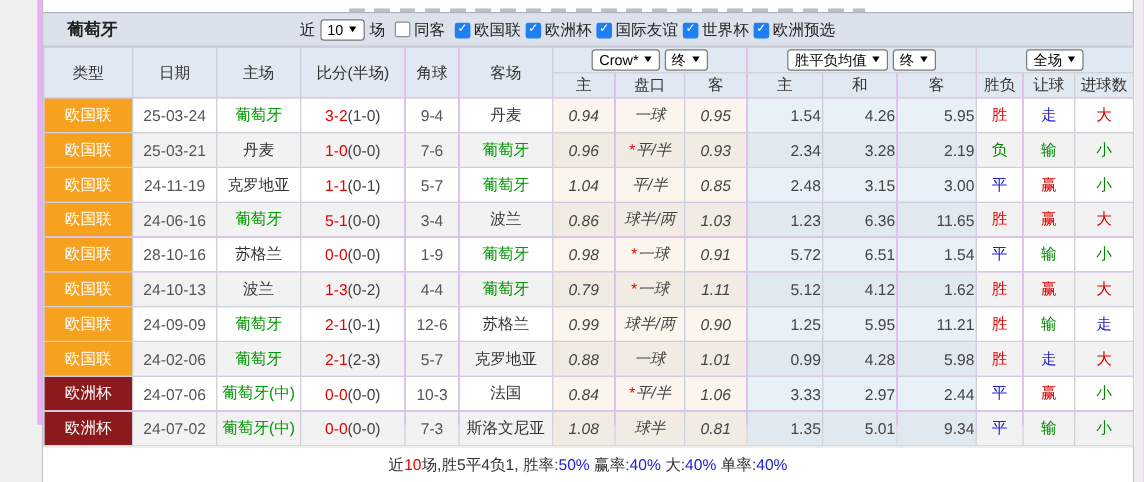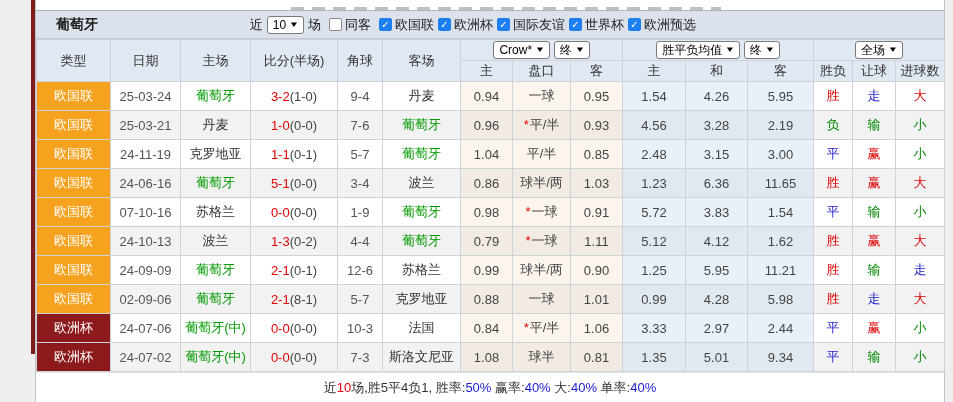--- a/index.html
+++ b/index.html
@@ -3,21 +3,21 @@
 <meta charset="utf-8">
 <style>
   html,body{margin:0;padding:0;}
   body{
     width:953px;height:402px;overflow:hidden;
     background:#efefef;
     font-family:"Liberation Sans","DejaVu Sans",sans-serif;
     -webkit-font-smoothing:antialiased;
   }
   .page{position:relative;width:953px;height:402px;overflow:hidden;}
-  .panel{position:absolute;left:31px;top:0;width:914px;height:354px;background:#7f1d1d;}
+  .panel{position:absolute;left:31px;top:0;width:914px;height:354px;background:#f0abfc;}
   .sheet{margin-left:4px;width:908px;border-left:1px solid #bfc4cb;border-right:1px solid #bfc4cb;box-sizing:content-box;}
   
   .top-strip{height:10px;background:#fff;border-bottom:1px solid #aeb3ba;overflow:hidden;position:relative;}
   .top-strip .marks{position:absolute;left:255px;top:7px;width:430px;height:3px;opacity:.55;
     background:repeating-linear-gradient(90deg,#8a8a8a 0 13px,transparent 13px 21px);}
   
   .title-bar{height:27px;background:#dbe2eb;border-bottom:1px solid #c3c9d1;
     display:flex;align-items:center;padding-left:20px;font-size:13px;color:#222;}
   .team-title{font-weight:bold;font-size:14px;}
   .filter-controls{margin-left:auto;margin-right:248px;display:flex;align-items:center;gap:4px;white-space:nowrap;}
@@ -31,23 +31,23 @@
   .cb.checked{background:#1e7ff2;color:#fff;border:1px solid #1e7ff2;}
   
   table{border-collapse:collapse;table-layout:fixed;width:908px;}
   th,td{border:1px solid #cfd3d9;text-align:center;overflow:hidden;white-space:nowrap;}
   thead th{background:#e0e8f2;font-weight:400;font-size:13px;color:#333;}
   tr.row-selects th{height:18px;}
   tr.row-subhead th{height:17px;}
   thead .sel-cell{padding:1px 0;}
   tbody td{height:26px;font-size:13px;color:#444;background:#fff;}
   tr.even td{background:#f2f2f2;}
-  td.warm{background:#fbf5ee;}
+  td.warm{background:#fbf5ee;font-style:italic;}
   tr.even td.warm{background:#f1ebe3;}
-  td.cool{background:#e9f1f8;}
+  td.cool{background:#e9f1f8;text-align:right;}
   tr.even td.cool{background:#e1e9f0;}
   td.league{color:#fff;font-size:13px;}
   td.date{color:#555;}
   td.team{color:#333;}
   td.team.pt{color:#009900;}
   td.corner{color:#555;}
   .score .main{color:#e60000;}
   .score .half{color:#444;}
   .star{color:#e60000;margin-right:1px;}
   
@@ -182,21 +182,21 @@
             <tr class="even">
               <td class="league" style="background:#F6A21F">欧国联</td>
               <td class="date">25-03-21</td>
               <td class="team">丹麦</td>
               <td class="score"><span class="main">1-0</span><span class="half">(0-0)</span></td>
               <td class="corner">7-6</td>
               <td class="team pt">葡萄牙</td>
               <td class="odds warm">0.96</td>
               <td class="line warm"><span class="star">*</span><span>平/半</span></td>
               <td class="odds warm">0.93</td>
-              <td class="odds cool">4.56</td>
+              <td class="odds cool">2.34</td>
               <td class="odds cool">3.28</td>
               <td class="odds cool">2.19</td>
               <td class="res" style="color:#008800">负</td>
               <td class="res" style="color:#008800">输</td>
               <td class="res" style="color:#008800">小</td>
             </tr>
             <tr>
               <td class="league" style="background:#F6A21F">欧国联</td>
               <td class="date">24-11-19</td>
               <td class="team">克罗地亚</td>
@@ -225,30 +225,30 @@
               <td class="odds warm">1.03</td>
               <td class="odds cool">1.23</td>
               <td class="odds cool">6.36</td>
               <td class="odds cool">11.65</td>
               <td class="res" style="color:#DD0000">胜</td>
               <td class="res" style="color:#DD0000">赢</td>
               <td class="res" style="color:#DD0000">大</td>
             </tr>
             <tr>
               <td class="league" style="background:#F6A21F">欧国联</td>
-              <td class="date">07-10-16</td>
+              <td class="date">28-10-16</td>
               <td class="team">苏格兰</td>
               <td class="score"><span class="main">0-0</span><span class="half">(0-0)</span></td>
               <td class="corner">1-9</td>
               <td class="team pt">葡萄牙</td>
               <td class="odds warm">0.98</td>
               <td class="line warm"><span class="star">*</span><span>一球</span></td>
               <td class="odds warm">0.91</td>
               <td class="odds cool">5.72</td>
-              <td class="odds cool">3.83</td>
+              <td class="odds cool">6.51</td>
               <td class="odds cool">1.54</td>
               <td class="res" style="color:#2222CC">平</td>
               <td class="res" style="color:#008800">输</td>
               <td class="res" style="color:#008800">小</td>
             </tr>
             <tr class="even">
               <td class="league" style="background:#F6A21F">欧国联</td>
               <td class="date">24-10-13</td>
               <td class="team">波兰</td>
               <td class="score"><span class="main">1-3</span><span class="half">(0-2)</span></td>
@@ -276,23 +276,23 @@
               <td class="odds warm">0.90</td>
               <td class="odds cool">1.25</td>
               <td class="odds cool">5.95</td>
               <td class="odds cool">11.21</td>
               <td class="res" style="color:#DD0000">胜</td>
               <td class="res" style="color:#008800">输</td>
               <td class="res" style="color:#2222CC">走</td>
             </tr>
             <tr class="even">
               <td class="league" style="background:#F6A21F">欧国联</td>
-              <td class="date">02-09-06</td>
-              <td class="team pt">葡萄牙</td>
-              <td class="score"><span class="main">2-1</span><span class="half">(8-1)</span></td>
+              <td class="date">24-02-06</td>
+              <td class="team pt">葡萄牙</td>
+              <td class="score"><span class="main">2-1</span><span class="half">(2-3)</span></td>
               <td class="corner">5-7</td>
               <td class="team">克罗地亚</td>
               <td class="odds warm">0.88</td>
               <td class="line warm"><span>一球</span></td>
               <td class="odds warm">1.01</td>
               <td class="odds cool">0.99</td>
               <td class="odds cool">4.28</td>
               <td class="odds cool">5.98</td>
               <td class="res" style="color:#DD0000">胜</td>
               <td class="res" style="color:#2222CC">走</td>

